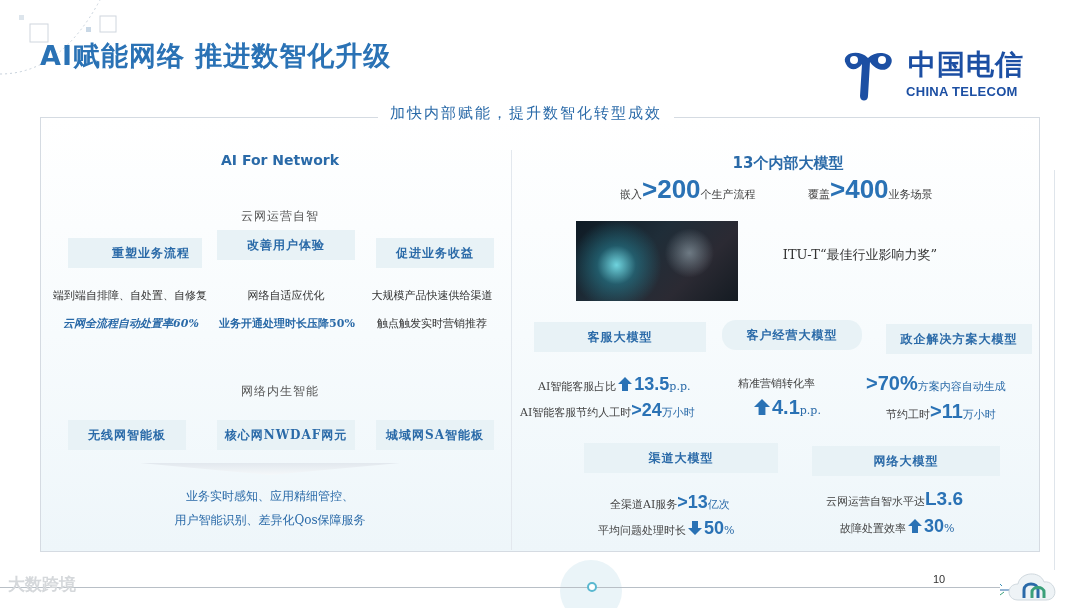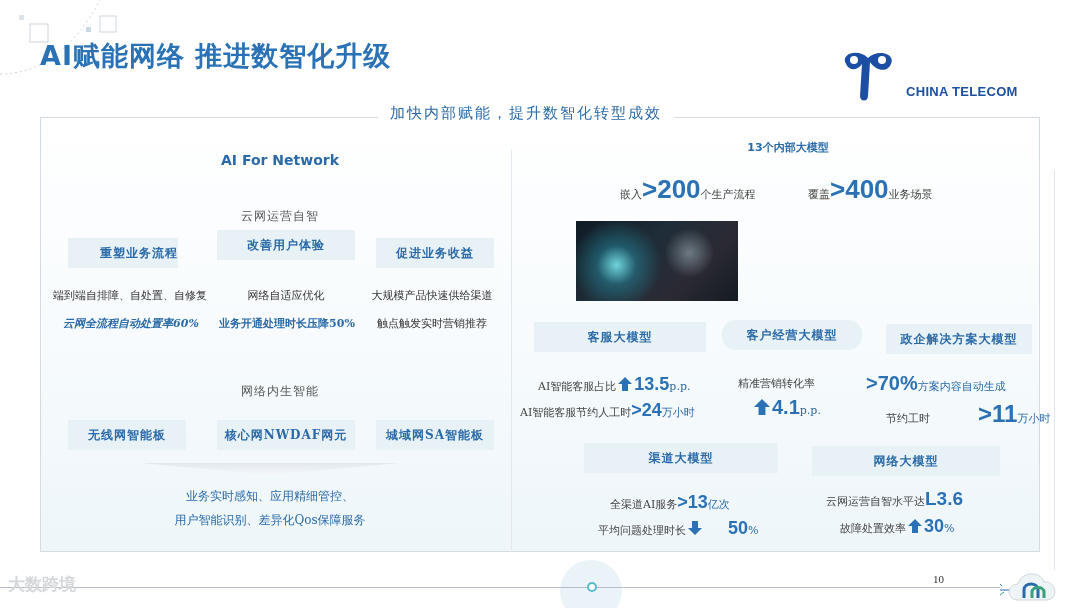--- a/index.html
+++ b/index.html
@@ -60,21 +60,21 @@
       radial-gradient(circle at 70% 40%, rgba(180,200,210,0.5) 0%, transparent 20%),
       linear-gradient(135deg, #0e1a24 0%, #1f2d38 40%, #2b2a33 70%, #141b22 100%);
   }
   .award { position: absolute; left: 760px; top: 245px; width: 200px; text-align: center; font-size: 13px; color: #333; line-height: 20px; font-family: "DejaVu Serif", serif; }
 
   .arrow-up, .arrow-down { display: inline-block; width: 14px; height: 14px; vertical-align: -1px; margin: 0 2px; }
 
   .footer-line { position: absolute; left: 0; top: 587px; width: 1000px; height: 1px; background: #b8bfc6; }
   .footer-circle { position: absolute; left: 560px; top: 560px; width: 62px; height: 62px; border-radius: 50%; background: #eaf4f8; }
   .footer-dot { position: absolute; left: 587px; top: 582px; width: 10px; height: 10px; border-radius: 50%; border: 2px solid #5ab8d0; background: #fff; }
-  .page-num { position: absolute; left: 933px; top: 573px; font-size: 11px; color: #333; font-family: Liberation Serif, serif; }
+  .page-num { position: absolute; left: 933px; top: 573px; font-size: 11px; color: #333; font-family: Liberation Sans, sans-serif; }
   .watermark { position: absolute; left: 8px; top: 573px; font-size: 17px; color: #d5d8db; font-weight: bold; font-family: "DejaVu Sans", sans-serif; }
   .cloud-icon { position: absolute; left: 1000px; top: 560px; }
   .side-deco { position: absolute; left: 1054px; top: 170px; width: 1px; height: 400px; background: #dfe5eb; }
 </style>
 </head>
 <body>
 
 <svg class="deco-dots" width="120" height="80">
   <path d="M0 74 Q60 74 100 0" fill="none" stroke="#c8d2dc" stroke-width="1" stroke-dasharray="2,3"></path>
   <rect x="30" y="24" width="18" height="18" fill="none" stroke="#cfd6de"></rect>
@@ -84,34 +84,35 @@
 </svg>
 
 <div class="title">AI赋能网络 推进数智化升级</div>
 
 <div class="logo">
   <svg class="logo-mark" width="62" height="58" viewBox="0 0 62 58">
     <path d="M8 18 C2 8, 20 2, 30 12 C40 2, 60 8, 52 20 C46 28, 36 22, 32 16 L30 50 C30 56, 22 56, 22 50 L24 18 C20 24, 12 26, 8 18 Z" fill="#1c4fa3"></path>
     <circle cx="16" cy="14" r="4" fill="#fff"></circle>
     <circle cx="44" cy="14" r="4" fill="#fff"></circle>
   </svg>
+  <div class="logo-cn">中国电信</div>
   <div class="logo-en">CHINA TELECOM</div>
 </div>
 
 <div class="side-deco"></div>
 
 <div class="frame"></div>
 <div class="subtitle">加快内部赋能，提升数智化转型成效</div>
 
 <div class="divider"></div>
 
 <div class="sec-title" style="left:180px; top:152px; width:200px;">AI For Network</div>
 <div class="sec-sub" style="left:180px; top:208px; width:200px;">云网运营自智</div>
 
-<div class="chip" style="left:68px; top:238px; width:110px;padding-left:32px;">重塑业务流程</div>
+<div class="chip" style="left:68px; top:238px; width:134px;padding-left:32px;">重塑业务流程</div>
 <div class="chip" style="left:217px; top:230px; width:138px;">改善用户体验</div>
 <div class="chip" style="left:376px; top:238px; width:118px;">促进业务收益</div>
 
 <div class="txt" style="left:44px; top:288px; width:172px;">端到端自排障、自处置、自修复</div>
 <div class="txt" style="left:226px; top:288px; width:120px;">网络自适应优化</div>
 <div class="txt" style="left:362px; top:288px; width:140px;">大规模产品快速供给渠道</div>
 
 <div class="txt blue" style="left:56px; top:316px; width:150px;font-style:italic;">云网全流程自动处置率60%</div>
 <div class="txt blue" style="left:214px; top:316px; width:146px;">业务开通处理时长压降50%</div>
 <div class="txt" style="left:368px; top:316px; width:128px;">触点触发实时营销推荐</div>
@@ -120,31 +121,32 @@
 
 <div class="chip" style="left:68px; top:420px; width:118px;">无线网智能板</div>
 <div class="chip" style="left:217px; top:420px; width:138px;">核心网NWDAF网元</div>
 <div class="chip" style="left:376px; top:420px; width:118px;">城域网SA智能板</div>
 
 <div class="wedge"></div>
 
 <div class="txt blue" style="left:140px; top:488px; width:260px; font-size:12px; font-weight:normal;">业务实时感知、应用精细管控、</div>
 <div class="txt blue" style="left:140px; top:512px; width:260px; font-size:12px; font-weight:normal;">用户智能识别、差异化Qos保障服务</div>
 
-<div class="sec-title" style="left:688px; top:140px; width:200px; font-size:11px;">13个内部大模型</div>
+<div class="sec-title" style="left:688px; top:154px; width:200px; font-size:15px;">13个内部大模型</div>
 
 <div class="row" style="left:620px; top:174px;">
   <span>嵌入</span><span class="big" style="font-size:26px;">&gt;200</span><span>个生产流程</span>
 </div>
 <div class="row" style="left:808px; top:174px;">
   <span>覆盖</span><span class="big" style="font-size:26px;">&gt;400</span><span>业务场景</span>
 </div>
 
 <div class="photo"></div>
 <div class="award">
+  <div>ITU-T“最佳行业影响力奖”</div>
 </div>
 
 <div class="chip" style="left:534px; top:322px; width:172px;">客服大模型</div>
 <div class="chip" style="left:722px; top:320px; width:140px;border-radius:14px;">客户经营大模型</div>
 <div class="chip" style="left:886px; top:324px; width:146px;">政企解决方案大模型</div>
 
 <div class="row" style="left:538px; top:374px;">
   <span>AI智能客服占比</span><svg class="arrow-up" viewBox="0 0 14 14">
       <path d="M7 0 L14 7 L10 7 L10 14 L4 14 L4 7 L0 7 Z" fill="#2a72b5"></path>
     </svg><span class="big" style="font-size:18px;">13.5</span><span class="small">p.p.</span>
@@ -159,33 +161,33 @@
 <div class="row" style="left:752px; top:396px;">
   <svg class="arrow-up" style="width:16px;height:16px;" viewBox="0 0 14 14">
       <path d="M7 0 L14 7 L10 7 L10 14 L4 14 L4 7 L0 7 Z" fill="#2a72b5"></path>
     </svg><span class="big" style="font-size:20px;">4.1</span><span class="small">p.p.</span>
 </div>
 
 <div class="row" style="left:866px; top:372px;">
   <span class="big" style="font-size:20px;">&gt;70%</span><span class="small">方案内容自动生成</span>
 </div>
 <div class="row" style="left:886px; top:400px;">
-  <span>节约工时</span><span class="big" style="font-size:24px;margin-left:48px;">&gt;11</span><span class="small">万小时</span>
+  <span>节约工时</span><span class="big" style="font-size:20px;">&gt;11</span><span class="small">万小时</span>
 </div>
 
 <div class="chip" style="left:584px; top:443px; width:194px;">渠道大模型</div>
 <div class="chip" style="left:812px; top:446px; width:188px;">网络大模型</div>
 
 <div class="row" style="left:610px; top:492px;">
   <span>全渠道AI服务</span><span class="big" style="font-size:18px;">&gt;13</span><span class="small">亿次</span>
 </div>
 <div class="row" style="left:598px; top:518px;">
   <span>平均问题处理时长</span><svg class="arrow-down" viewBox="0 0 14 14">
       <path d="M7 14 L14 7 L10 7 L10 0 L4 0 L4 7 L0 7 Z" fill="#2a72b5"></path>
-    </svg><span class="big" style="font-size:18px;margin-left:24px;">50</span><span class="small">%</span>
+    </svg><span class="big" style="font-size:18px;">50</span><span class="small">%</span>
 </div>
 
 <div class="row" style="left:826px; top:488px;">
   <span>云网运营自智水平达</span><span class="big" style="font-size:19px;">L3.6</span>
 </div>
 <div class="row" style="left:840px; top:516px;">
   <span>故障处置效率</span><svg class="arrow-up" viewBox="0 0 14 14">
       <path d="M7 0 L14 7 L10 7 L10 14 L4 14 L4 7 L0 7 Z" fill="#2a72b5"></path>
     </svg><span class="big" style="font-size:18px;">30</span><span class="small">%</span>
 </div>

